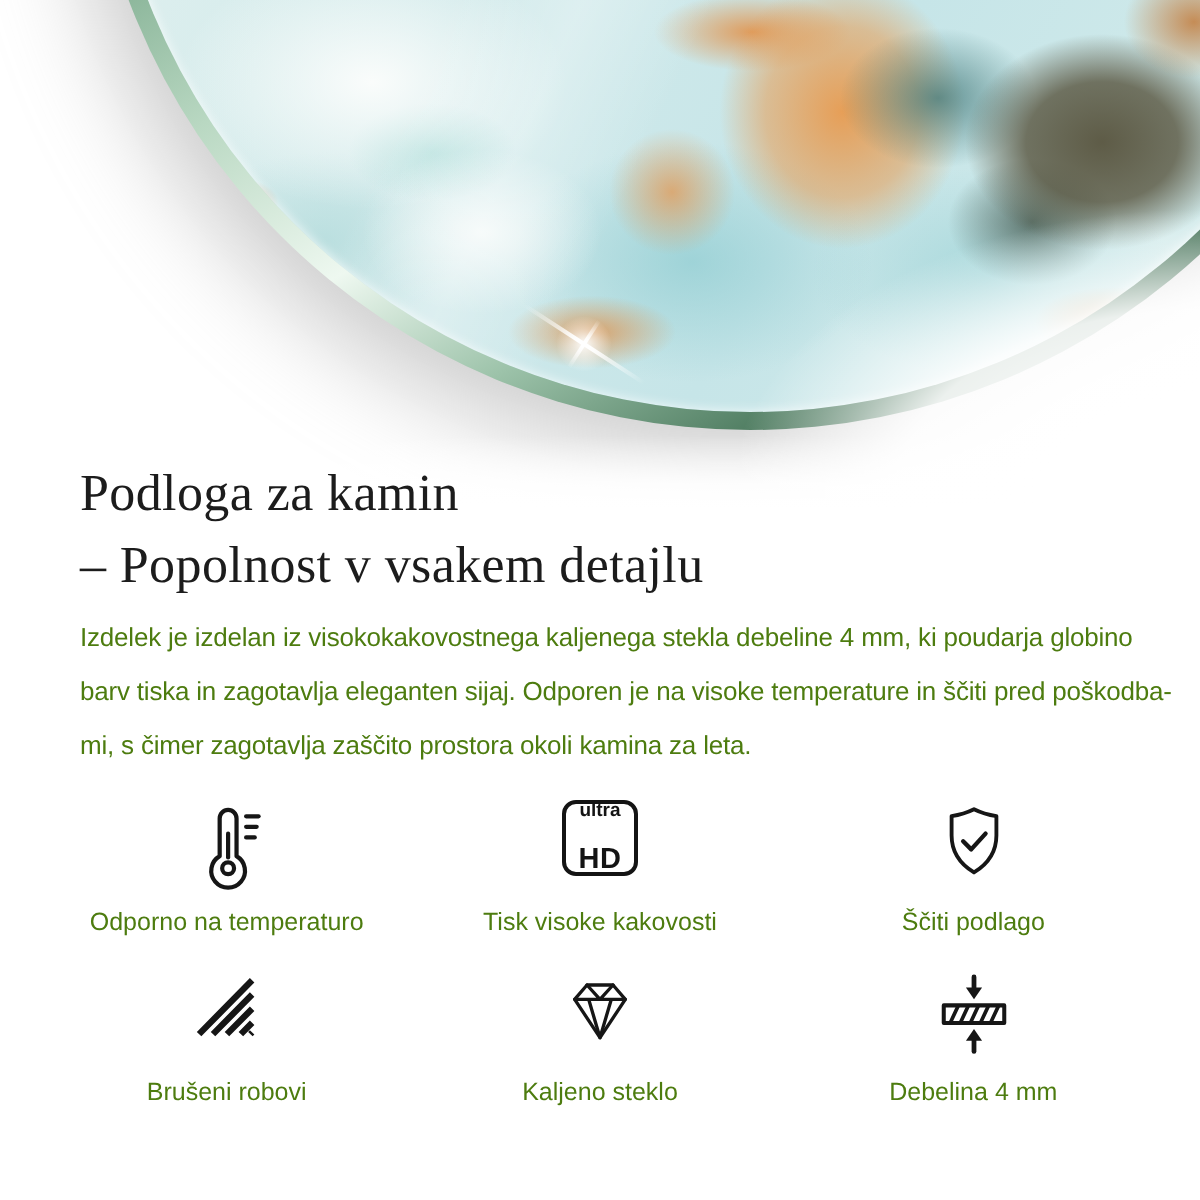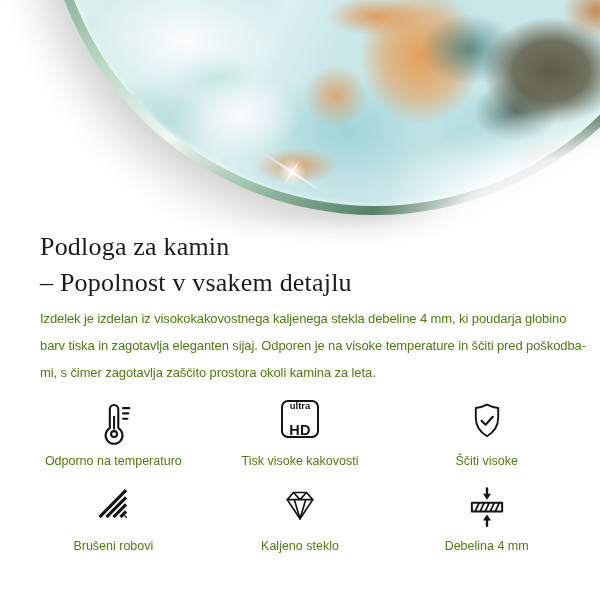--- a/index.html
+++ b/index.html
@@ -118,21 +118,21 @@
       <div class="feature-label">Tisk visoke kakovosti</div>
     </div>
 
     <div class="feature">
       <div class="icon-box">
         <svg class="ic" width="42" height="42" viewBox="0 0 48 48">
           <path d="M24 5.3 C27.8 7.2 32.6 8.6 36.8 9.2 V20.3 C36.8 30.2 31.6 36.8 24 41.4 C16.4 36.8 11.2 30.2 11.2 20.3 V9.2 C15.4 8.6 20.2 7.2 24 5.3 Z"></path>
           <path d="M17.8 23.6 L22.4 28.2 L30.6 19.2" stroke-width="2.5"></path>
         </svg>
       </div>
-      <div class="feature-label">Ščiti visoke</div>
+      <div class="feature-label">Ščiti podlago</div>
     </div>
 
     <div class="feature">
       <div class="icon-box">
         <svg class="ic" width="38" height="38" viewBox="0 0 48 48">
           <path class="butt" style="stroke-width:4;" d="M7 40.5 L40.5 6.5 M15.8 40.5 L40.5 15.5 M24.6 40.5 L40.5 24.5 M33.4 40.5 L40.5 33.3 M39.4 40.5 L40.5 39.4"></path>
         </svg>
       </div>
       <div class="feature-label">Brušeni robovi</div>
     </div>

